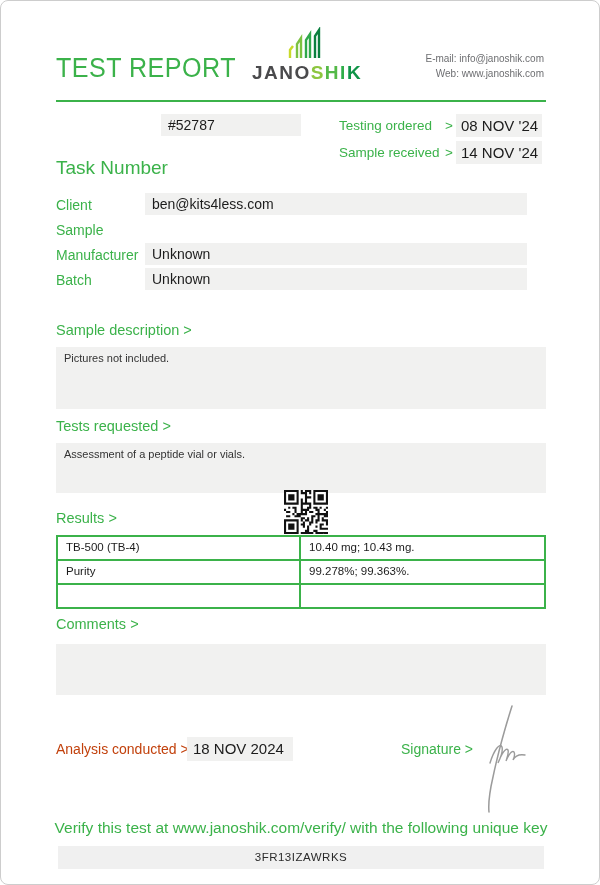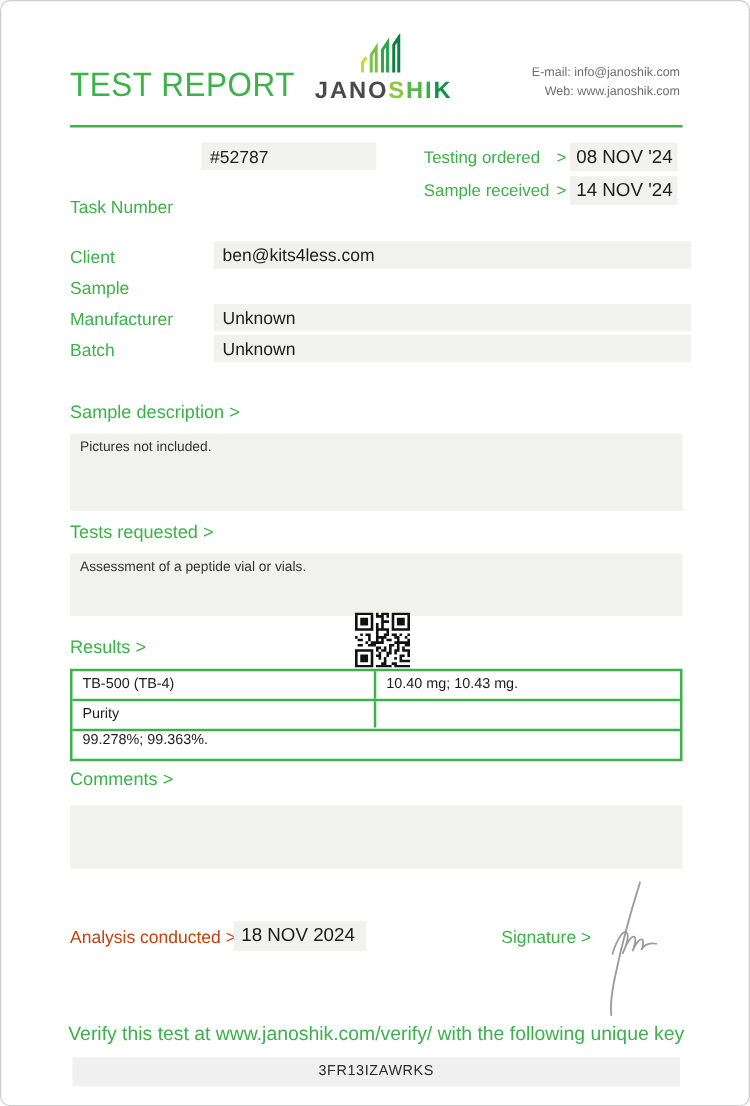--- a/index.html
+++ b/index.html
@@ -17,39 +17,39 @@
          transform:scaleX(.93);transform-origin:left top;white-space:nowrap;}
   .logo{left:248px;top:26px;width:116px;text-align:center;}
   .logo-icon{display:block;margin:0 auto;}
   .logo-text{font-size:19px;font-weight:bold;letter-spacing:1.5px;margin-top:1px;white-space:nowrap;}
   .logo-jano{color:#4a4a4c;}
   .logo-s{color:#8dc63f}.logo-h{color:#54b948}.logo-i{color:#2fae49}.logo-k{color:#0f9447}
   .contact{right:55px;top:50px;text-align:right;font-size:10px;color:#6d6e71;line-height:15px;}
   .hline{left:55px;top:99px;width:490px;height:2px;background:#3bb24a;}
 
   
-  .task-label{left:55px;top:116px;font-size:14px;margin-top:40px;}
+  .task-label{left:55px;top:116px;font-size:19px;margin-top:40px;}
   .task-box{left:160px;top:113px;width:140px;height:22px;line-height:22px;padding-left:7px;font-size:14px;box-sizing:border-box;}
   .rlabel{display:flex;justify-content:space-between;width:114px;left:338px;font-size:13.5px;color:#3bb24a;}
   .r1{top:117px;} .r2{top:144px;}
   .dbox{left:455px;width:86px;height:23px;line-height:23px;padding-left:5px;font-size:15px;box-sizing:border-box;white-space:nowrap;}
   .d1{top:113px;} .d2{top:140px;}
 
   
   .info-label{left:55px;font-size:14px;color:#3bb24a;}
-  .info-bar{left:170px;width:382px;height:22px;line-height:22px;padding-left:7px;font-size:14px;box-sizing:border-box;}
+  .info-bar{left:144px;width:382px;height:22px;line-height:22px;padding-left:7px;font-size:14px;box-sizing:border-box;}
 
   
   .sec-head{left:55px;font-size:14.5px;color:#3bb24a;}
   .sec-box{left:55px;width:490px;box-sizing:border-box;padding:5px 8px;font-size:11px;color:#333;}
 
   
   .rtable{left:55px;top:534px;width:490px;border:2px solid #3bb24a;box-sizing:border-box;}
   .trow{display:flex;height:22px;line-height:21px;font-size:11.5px;}
-  .trow + .trow{border-top:2px solid #3bb24a;flex-direction:column;}
+  .trow + .trow{border-top:2px solid #3bb24a;}
   .tc1{width:243px;border-right:2px solid #3bb24a;padding-left:8px;box-sizing:border-box;}
   .tc2{flex:1;padding-left:8px;}
 
   
   .an-label{left:55px;top:740px;font-size:14px;color:#c2410c;}
   .an-box{left:186px;top:736px;width:106px;height:24px;line-height:24px;padding-left:6px;font-size:15px;box-sizing:border-box;white-space:nowrap;}
   .sig-label{left:400px;top:740px;font-size:14px;color:#3bb24a;}
   .sig{left:476px;top:702px;}
   .verify{left:0;top:818px;width:600px;text-align:center;font-size:15.5px;color:#3bb24a;white-space:nowrap;}
   .keybar{left:57px;top:845px;width:486px;height:23px;line-height:23px;text-align:center;

